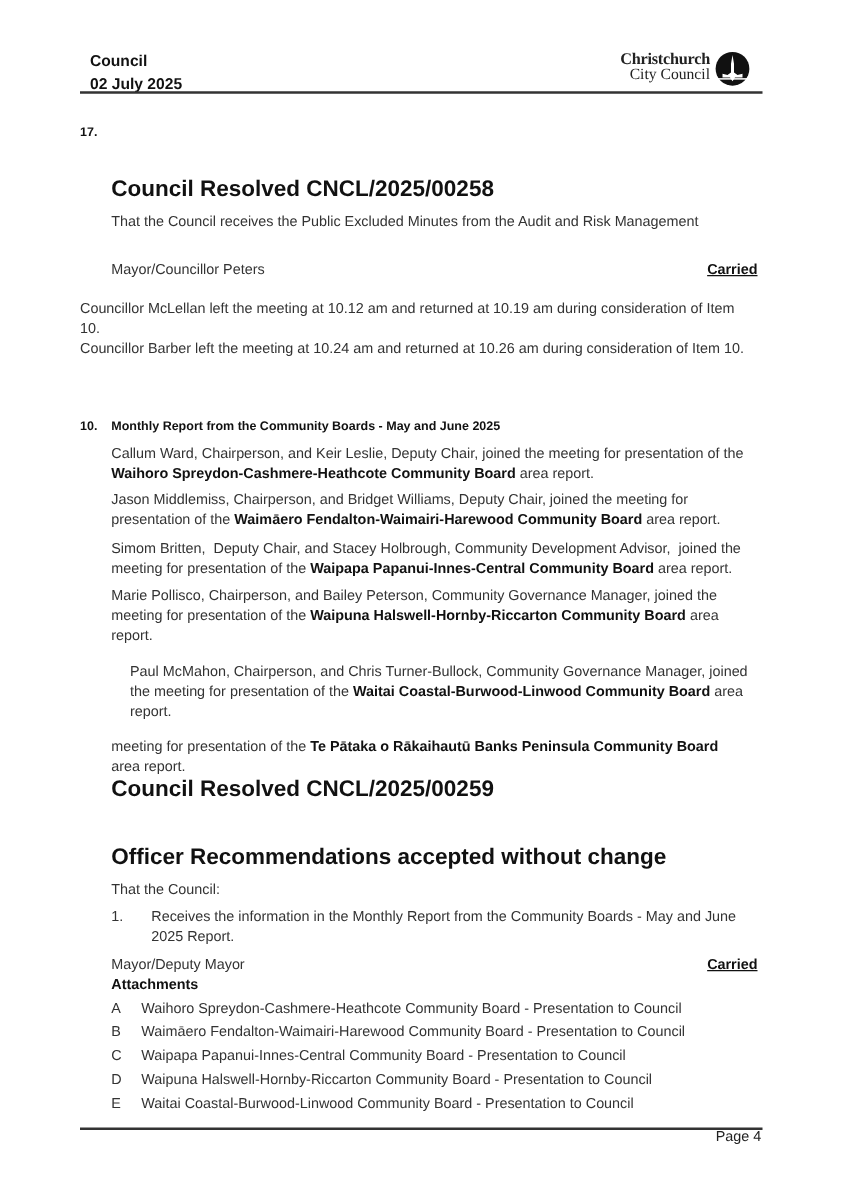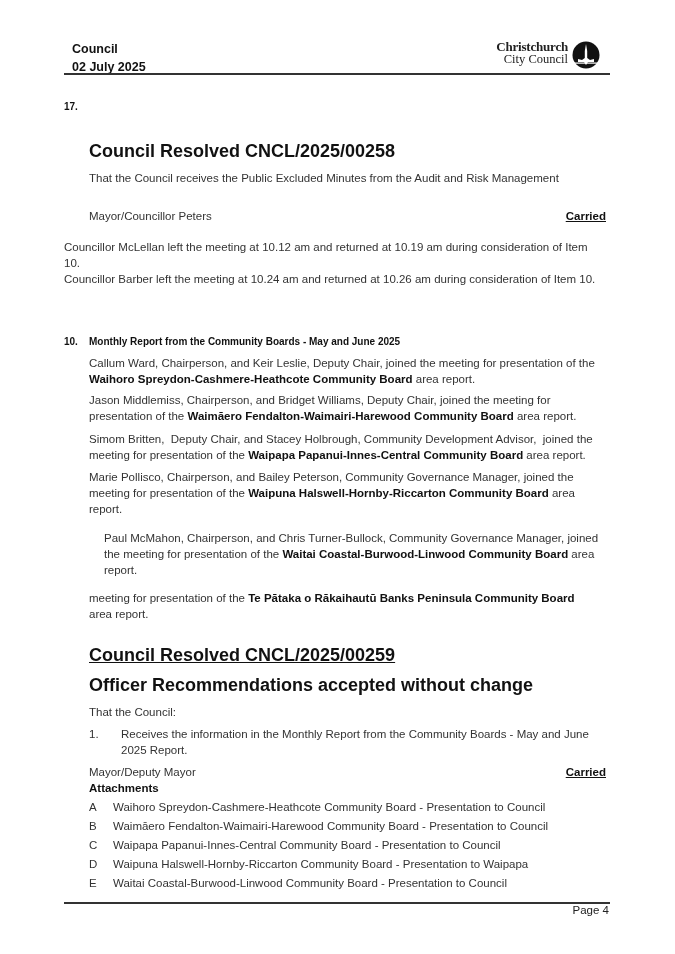--- a/index.html
+++ b/index.html
@@ -105,21 +105,21 @@
     <div>Paul McMahon, Chairperson, and Chris Turner-Bullock, Community Governance Manager, joined</div>
     <div><span>the meeting for presentation of the </span><b>Waitai Coastal-Burwood-Linwood Community Board</b><span> area</span></div>
     <div>report.</div>
   </div>
 
   <div class="abs para" style="left:89px; top:590px; width:525px;">
     <div><span>meeting for presentation of the </span><b>Te Pātaka o Rākaihautū Banks Peninsula Community Board</b></div>
     <div>area report.</div>
   </div>
 
-  <div class="abs sub-bold" style="left:89px; top:645px;text-decoration:underline;">Council Resolved CNCL/2025/00259</div>
+  <div class="abs sub-bold" style="left:89px; top:621px;">Council Resolved CNCL/2025/00259</div>
   <div class="abs sub-bold" style="left:89px; top:675px;">Officer Recommendations accepted without change</div>
   <div class="abs para" style="left:89px; top:704px;">That the Council:</div>
 
   <div class="abs para" style="left:89px; top:726px; width:525px;">
     <span class="abs" style="left:0; top:0;">1.</span>
     <div style="margin-left:32px;">
       <div>Receives the information in the Monthly Report from the Community Boards - May and June</div>
       <div>2025 Report.</div>
     </div>
   </div>
@@ -137,21 +137,21 @@
   <div class="att" style="top:818px;">
     <span class="att-letter">B</span>
     <span class="att-text">Waimāero Fendalton-Waimairi-Harewood Community Board - Presentation to Council</span>
   </div>
   <div class="att" style="top:837px;">
     <span class="att-letter">C</span>
     <span class="att-text">Waipapa Papanui-Innes-Central Community Board - Presentation to Council</span>
   </div>
   <div class="att" style="top:856px;">
     <span class="att-letter">D</span>
-    <span class="att-text">Waipuna Halswell-Hornby-Riccarton Community Board - Presentation to Waipapa</span>
+    <span class="att-text">Waipuna Halswell-Hornby-Riccarton Community Board - Presentation to Council</span>
   </div>
   <div class="att" style="top:875px;">
     <span class="att-letter">E</span>
     <span class="att-text">Waitai Coastal-Burwood-Linwood Community Board - Presentation to Council</span>
   </div>
 
   <div class="footer-rule"></div>
   <div class="footer-page">Page 4</div>
 </div>
 

